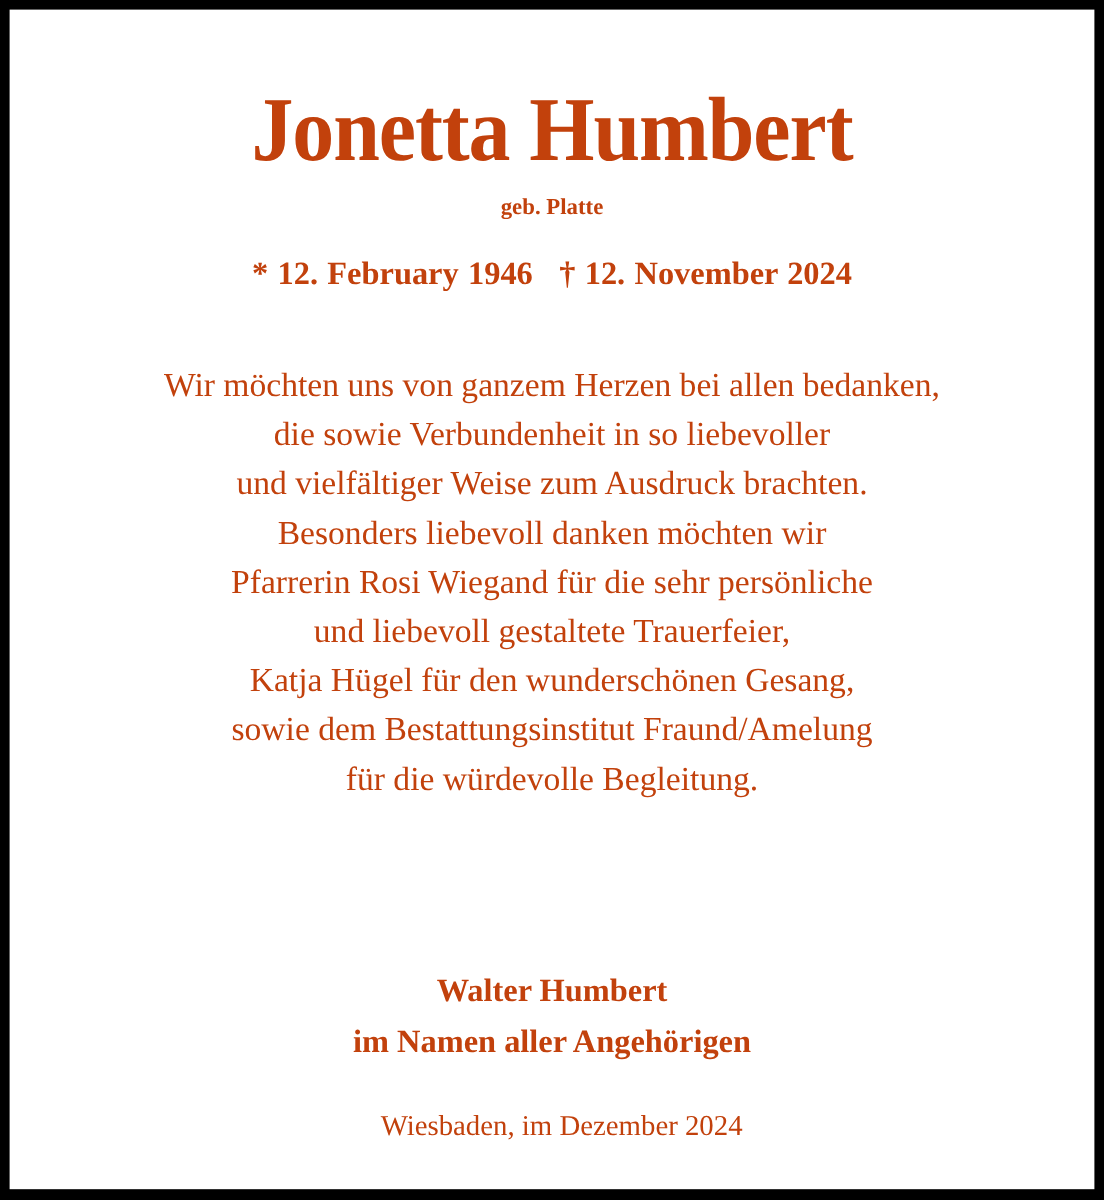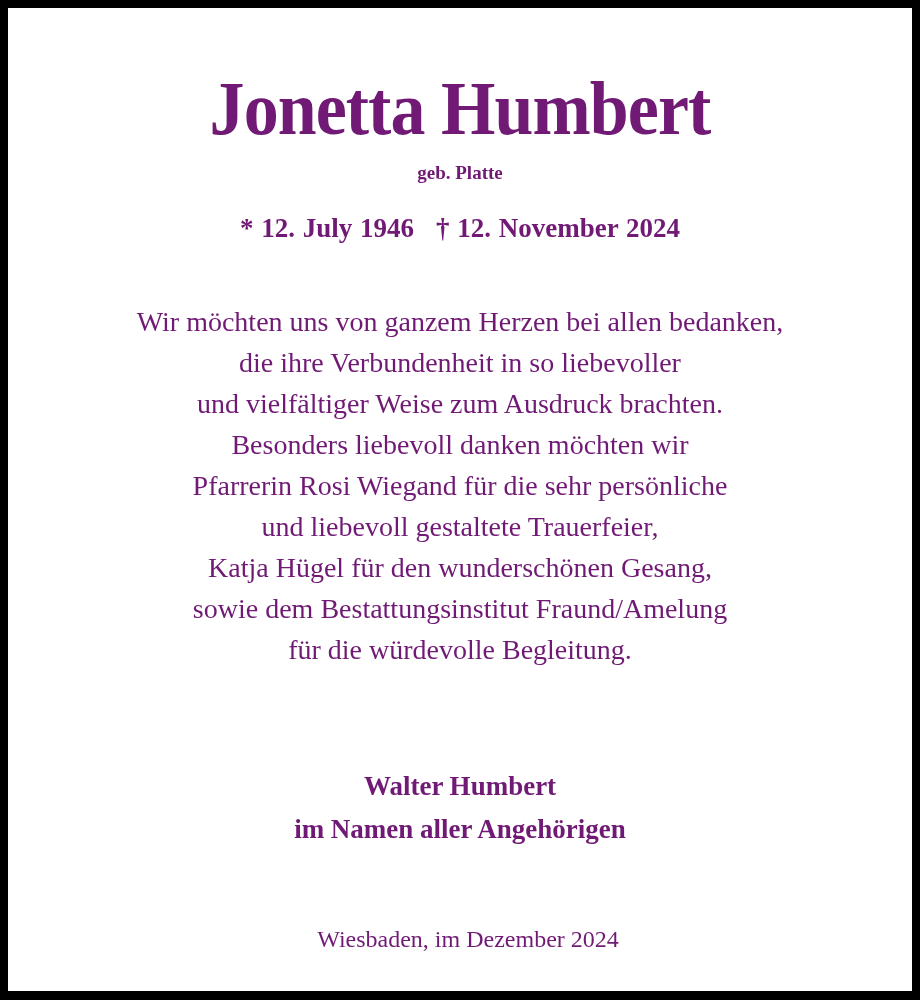--- a/index.html
+++ b/index.html
@@ -1,47 +1,47 @@
 <!DOCTYPE html>
 <html><head>
   <meta charset="utf-8">
   <style>
     html, body { margin: 0; padding: 0; background: #000; }
     body { width: 920px; height: 1000px; position: relative; overflow: hidden; }
     .frame {
       position: absolute; left: 8px; top: 8px; width: 904px; height: 983px;
       background: #fff; box-sizing: border-box;
-      font-family: "Liberation Serif", "DejaVu Serif", serif; color: #701a75;
+      font-family: "Liberation Serif", "DejaVu Serif", serif; color: #c2410c;
       text-align: center;
     }
     .name {
       position: absolute; left: 0; right: 0; top: 62px;
       font-size: 76px; font-weight: bold; letter-spacing: -1px; line-height: 1;
       transform: scaleX(0.92);
     }
     .maiden { position: absolute; left: 0; right: 0; top: 154px; font-size: 19px; font-weight: bold; }
     .dates { position: absolute; left: 0; right: 0; top: 205px; font-size: 27px; font-weight: bold; word-spacing: 1px; }
     .dates .gap { display: inline-block; width: 22px; }
     .body { position: absolute; left: 0; right: 0; top: 293px; font-size: 28px; line-height: 41px; }
     .body div { white-space: nowrap; }
-    .sign { position: absolute; left: 0; right: 0; top: 757px; font-size: 27px; font-weight: bold; line-height: 43px; }
+    .sign { position: absolute; left: 0; right: 0; top: 796px; font-size: 27px; font-weight: bold; line-height: 43px; }
     .place { position: absolute; left: 16px; right: 0; top: 918px; font-size: 24px; }
   </style>
 </head>
 <body>
 
 <div class="frame">
   <div class="name">Jonetta Humbert</div>
   <div class="maiden">geb. Platte</div>
   <div class="dates">
-    <span>* 12. July 1946</span><span class="gap"></span><span>† 12. November 2024</span>
+    <span>* 12. February 1946</span><span class="gap"></span><span>† 12. November 2024</span>
   </div>
   <div class="body">
     <div>Wir möchten uns von ganzem Herzen bei allen bedanken,</div>
-    <div>die ihre Verbundenheit in so liebevoller</div>
+    <div>die sowie Verbundenheit in so liebevoller</div>
     <div>und vielfältiger Weise zum Ausdruck brachten.</div>
     <div>Besonders liebevoll danken möchten wir</div>
     <div>Pfarrerin Rosi Wiegand für die sehr persönliche</div>
     <div>und liebevoll gestaltete Trauerfeier,</div>
     <div>Katja Hügel für den wunderschönen Gesang,</div>
     <div>sowie dem Bestattungsinstitut Fraund/Amelung</div>
     <div>für die würdevolle Begleitung.</div>
   </div>
   <div class="sign">
     <div>Walter Humbert</div>

